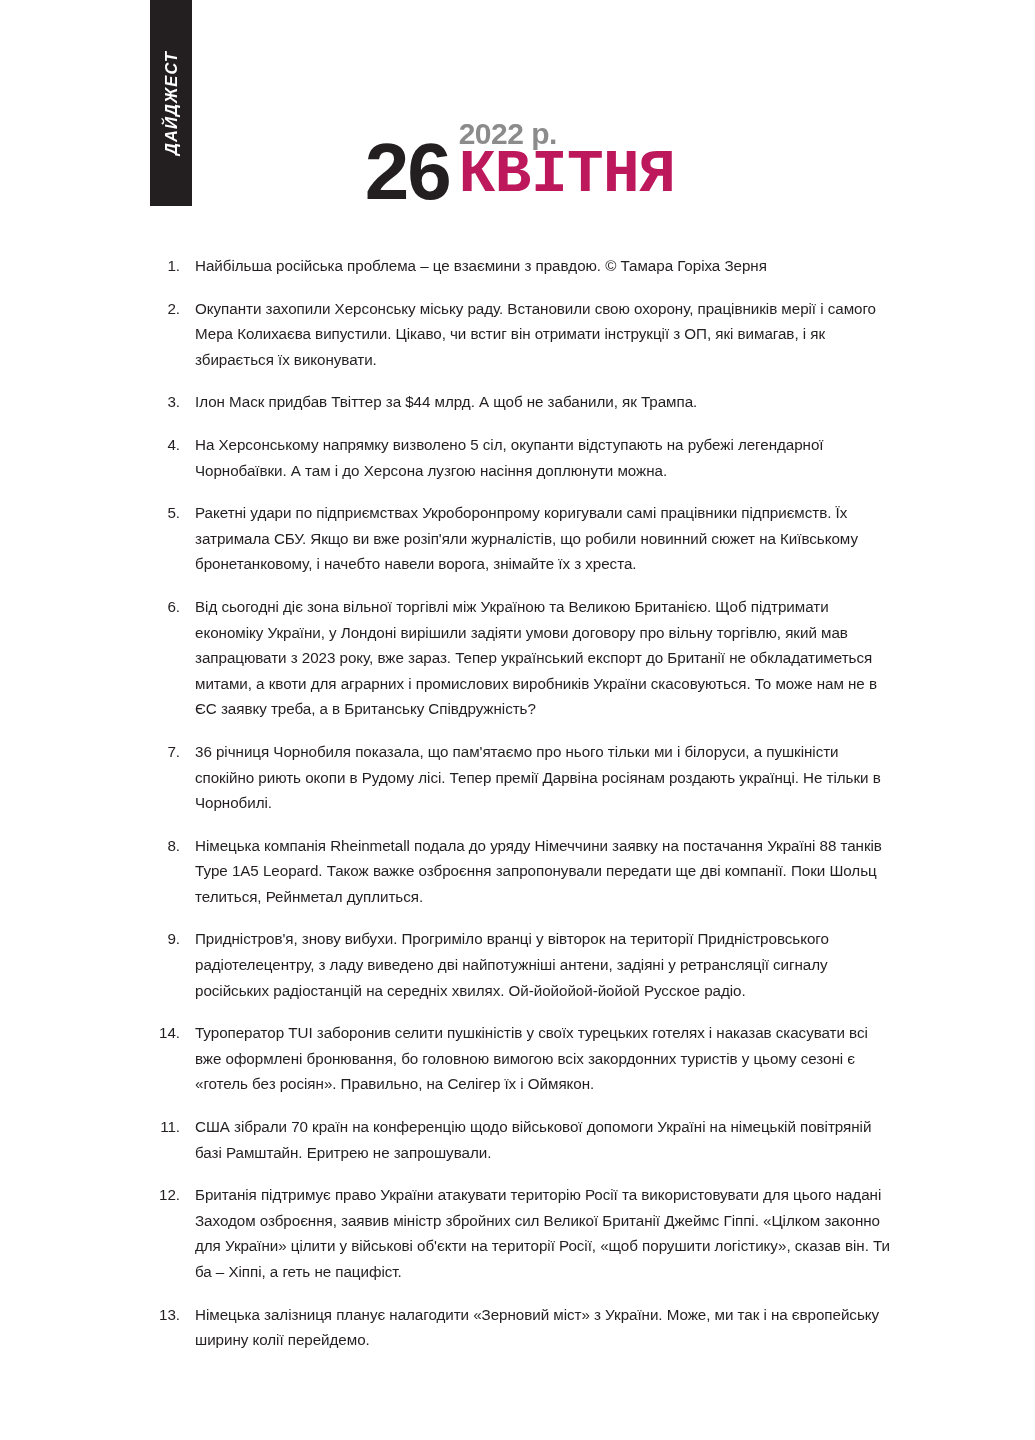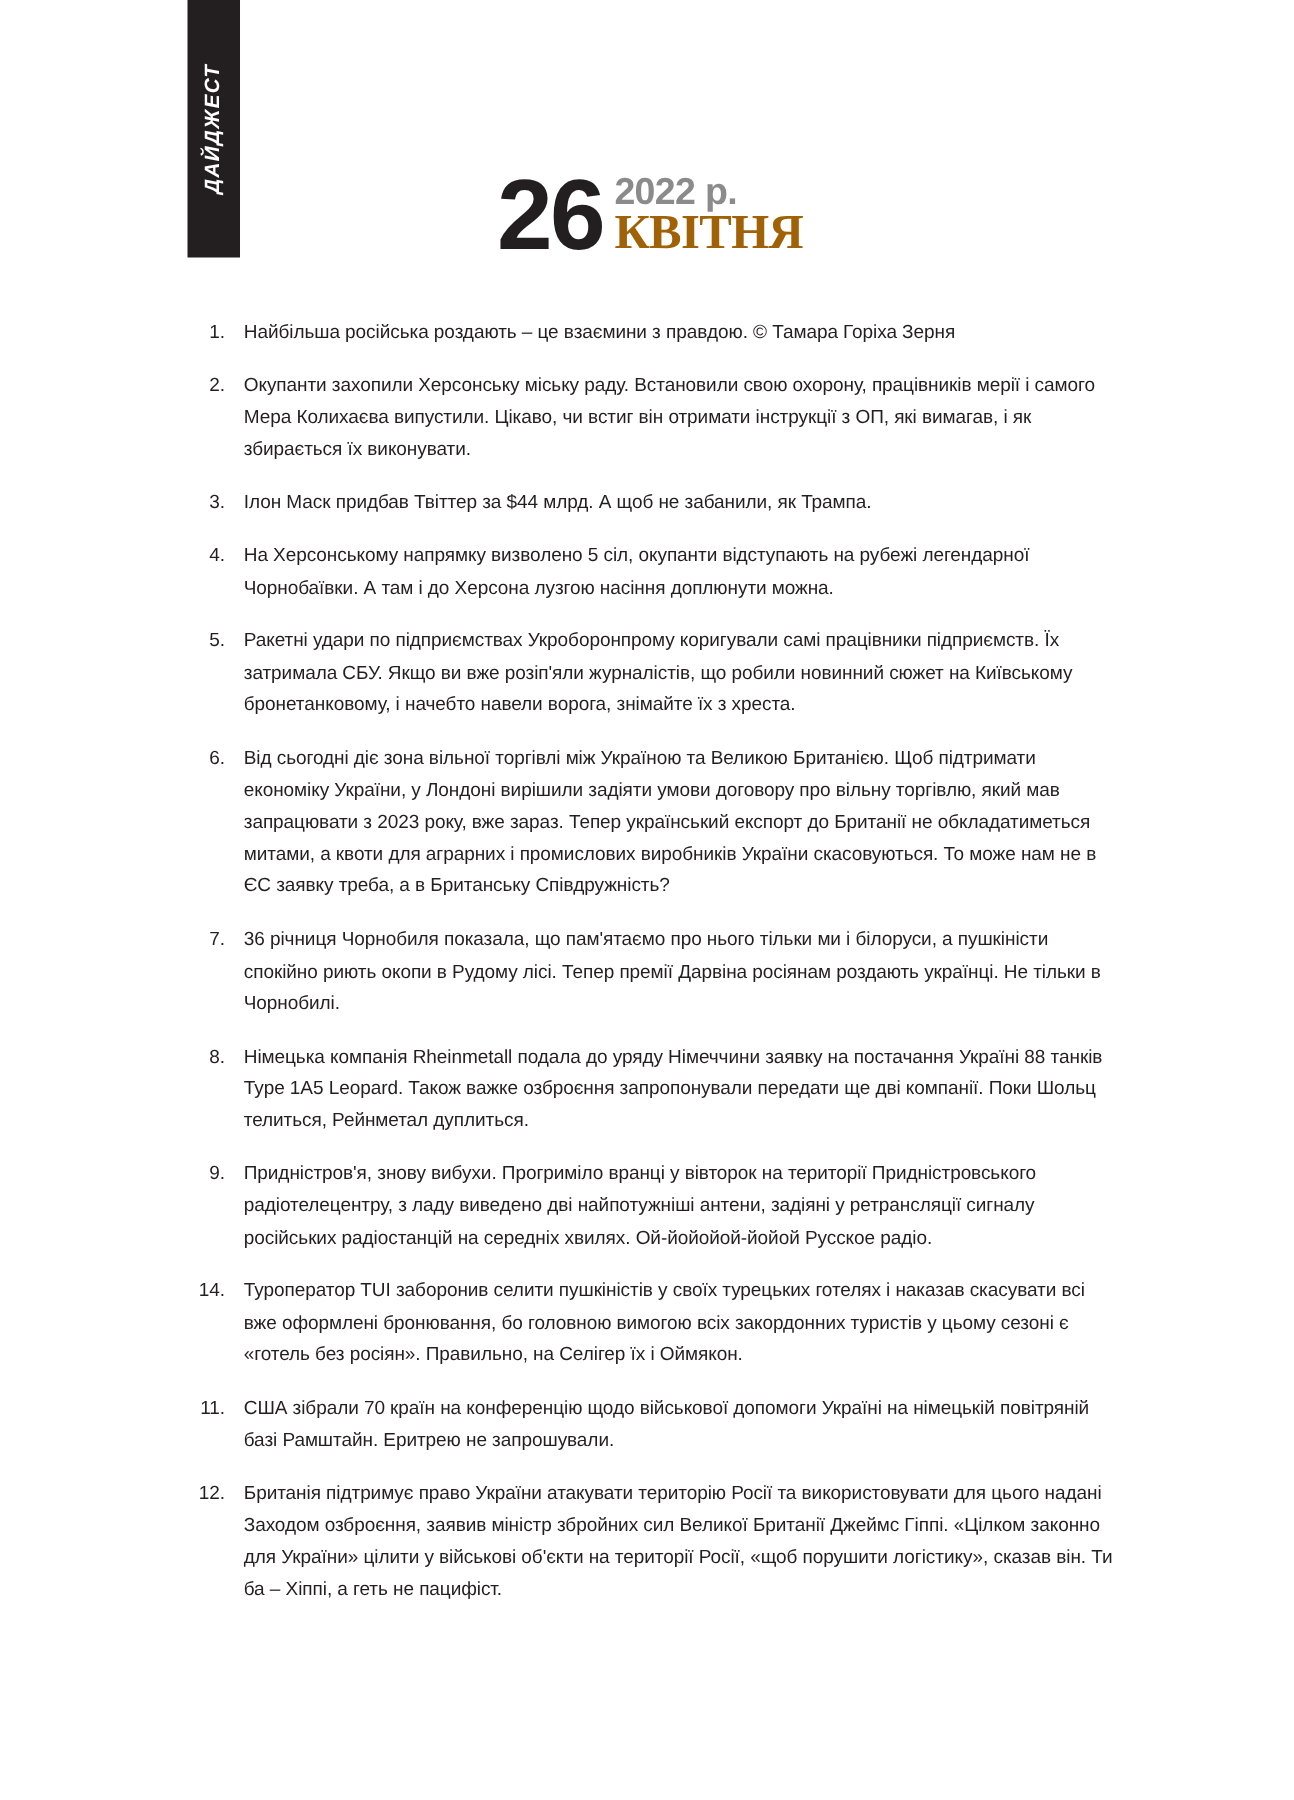--- a/index.html
+++ b/index.html
@@ -81,26 +81,26 @@
   }
   .year-text {
     font-size: 30px;
     font-weight: 700;
     color: #8b8b8b;
     line-height: 0.92;
     letter-spacing: -0.5px;
     font-family: "Liberation Sans", "DejaVu Sans", sans-serif;
   }
   .month-text {
-    font-size: 39px;
-    font-weight: 700;
-    color: #a16207;
+    font-size: 61px;
+    font-weight: 700;
+    color: #be185d;
     line-height: 0.93;
     letter-spacing: -0.5px;
-    font-family: Liberation Serif, serif;
+    font-family: Liberation Mono, monospace;
   }
 
   
   .digest-list {
     position: absolute;
     left: 150px;
     top: 253px;
     width: 740px;
   }
   .digest-item {
@@ -158,21 +158,21 @@
       <span class="masthead-right">
         <span class="year-text">2022 р.</span>
         <span class="month-text">КВІТНЯ</span>
       </span>
     </div>
   </div>
 
   <div class="digest-list" id="digest-list">
       <div class="digest-item">
         <span class="item-number">1.</span>
-        <span class="item-text">Найбільша російська роздають – це взаємини з правдою. © Тамара Горіха Зерня</span>
+        <span class="item-text">Найбільша російська проблема – це взаємини з правдою. © Тамара Горіха Зерня</span>
       </div>
       <div class="digest-item">
         <span class="item-number">2.</span>
         <span class="item-text">Окупанти захопили Херсонську міську раду. Встановили свою охорону, працівників мерії і самого Мера Колихаєва випустили. Цікаво, чи встиг він отримати інструкції з ОП, які вимагав, і як збирається їх виконувати.</span>
       </div>
       <div class="digest-item">
         <span class="item-number">3.</span>
         <span class="item-text">Ілон Маск придбав Твіттер за $44 млрд. А щоб не забанили, як Трампа.</span>
       </div>
       <div class="digest-item">
@@ -204,16 +204,20 @@
         <span class="item-text">Туроператор TUI заборонив селити пушкіністів у своїх турецьких готелях і наказав скасувати всі вже оформлені бронювання, бо головною вимогою всіх закордонних туристів у цьому сезоні є «готель без росіян». Правильно, на Селігер їх і Оймякон.</span>
       </div>
       <div class="digest-item">
         <span class="item-number">11.</span>
         <span class="item-text">США зібрали 70 країн на конференцію щодо військової допомоги Україні на німецькій повітряній базі Рамштайн. Еритрею не запрошували.</span>
       </div>
       <div class="digest-item">
         <span class="item-number">12.</span>
         <span class="item-text">Британія підтримує право України атакувати територію Росії та використовувати для цього надані Заходом озброєння, заявив міністр збройних сил Великої Британії Джеймс Гіппі. «Цілком законно для України» цілити у військові об'єкти на території Росії, «щоб порушити логістику», сказав він. Ти ба – Хіппі, а геть не пацифіст.</span>
       </div>
+      <div class="digest-item">
+        <span class="item-number">13.</span>
+        <span class="item-text">Німецька залізниця планує налагодити «Зерновий міст» з України. Може, ми так і на європейську ширину колії перейдемо.</span>
+      </div>
     </div>
 
 
 </div>
 
 </body></html>

